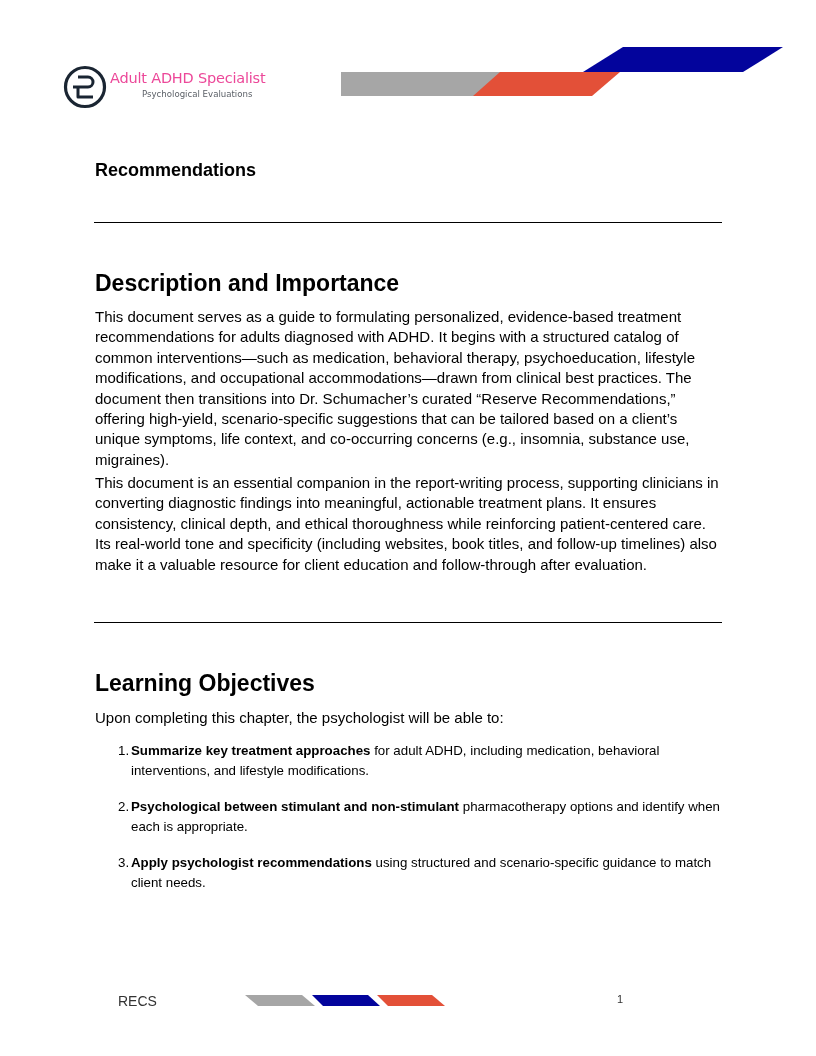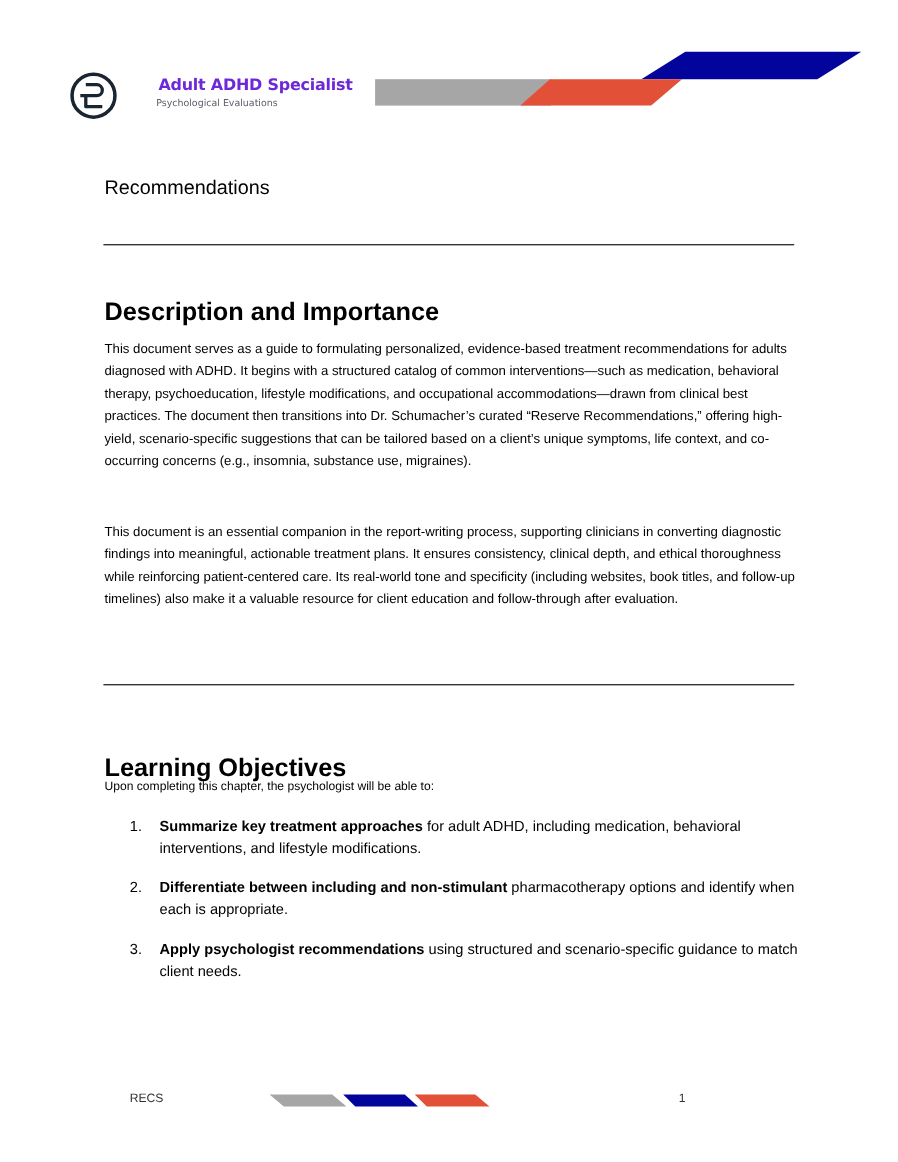--- a/index.html
+++ b/index.html
@@ -1,34 +1,34 @@
 <!DOCTYPE html>
 <html><head>
 <meta charset="utf-8">
 <style>
   html, body { margin: 0; padding: 0; background: #ffffff; }
   body { width: 816px; height: 1056px; position: relative; overflow: hidden;
          font-family: "Liberation Sans", sans-serif; color: #000; }
   .abs { position: absolute; }
   .logo { left: 63px; top: 65px; width: 44px; height: 44px; }
-  .brand-name { left: 110px; top: 70px; font-family: "DejaVu Sans", sans-serif; font-weight: bold;
-                font-size: 14.5px; color: #6d28d9; letter-spacing: -0.2px; white-space: nowrap; margin-left: 34px; }
+  .brand-name { left: 110px; top: 70px; font-family: "DejaVu Sans", sans-serif; font-weight: normal;
+                font-size: 14.5px; color: #ec4899; letter-spacing: -0.2px; white-space: nowrap; }
   .brand-sub { left: 110px; top: 89px; font-family: "DejaVu Sans", sans-serif; font-size: 8.6px;
                color: #5a5f66; white-space: nowrap; margin-left: 32px; }
   .bars { left: 0; top: 0; width: 816px; height: 120px; }
-  .h1 { left: 95px; top: 160px; font-size: 18px; font-weight: normal; white-space: nowrap; }
+  .h1 { left: 95px; top: 160px; font-size: 18px; font-weight: bold; white-space: nowrap; }
   .h2 { left: 95px; font-size: 23px; font-weight: bold; white-space: nowrap; }
   .rule { left: 94px; width: 628px; height: 0; border-top: 1px solid #000; }
-  .para { left: 95px; width: 630px; font-size: 12px; line-height: 20.4px; }
-  .lead { left: 95px; font-size: 11px; white-space: nowrap; }
+  .para { left: 95px; width: 630px; font-size: 15px; line-height: 20.4px; }
+  .lead { left: 95px; font-size: 15px; white-space: nowrap; }
   .li { left: 118px; width: 610px; font-size: 13.3px; line-height: 20.4px; }
   .li .num { position: absolute; left: 0; top: 0; }
-  .li .txt { display: block; margin-left: 27px; }
+  .li .txt { display: block; margin-left: 13px; }
   .li b { font-weight: bold; }
-  .footer-left { left: 95px; top: 993px; font-size: 11px; color: #333; padding-left: 23px; }
+  .footer-left { left: 95px; top: 993px; font-size: 14px; color: #333; padding-left: 23px; }
   .footer-right { left: 617px; top: 993px; font-size: 11px; color: #333; }
   .footbars { left: 0; top: 985px; width: 816px; height: 30px; }
 </style>
 </head>
 <body>
 
 <svg class="abs logo" viewBox="0 0 44 44">
   <circle cx="22" cy="22" r="19.5" fill="none" stroke="#1a2532" stroke-width="3.2"></circle>
   <path d="M15 12 H25 a5 5 0 0 1 0 10 H15 M15 22 V32 H30 M10 22 H22" fill="none" stroke="#1a2532" stroke-width="3" stroke-linejoin="round"></path>
 </svg>
@@ -42,30 +42,30 @@
 </svg>
 
 <div class="abs h1">Recommendations</div>
 <div class="abs rule" style="top:222px;"></div>
 
 <div class="abs h2" style="top:270px;">Description and Importance</div>
 <div class="abs para" style="top:307px;">This document serves as a guide to formulating personalized, evidence-based treatment recommendations for adults diagnosed with ADHD. It begins with a structured catalog of common interventions—such as medication, behavioral therapy, psychoeducation, lifestyle modifications, and occupational accommodations—drawn from clinical best practices. The document then transitions into Dr. Schumacher’s curated “Reserve Recommendations,” offering high-yield, scenario-specific suggestions that can be tailored based on a client’s unique symptoms, life context, and co-occurring concerns (e.g., insomnia, substance use, migraines).</div>
 <div class="abs para" style="top:473px;">This document is an essential companion in the report-writing process, supporting clinicians in converting diagnostic findings into meaningful, actionable treatment plans. It ensures consistency, clinical depth, and ethical thoroughness while reinforcing patient-centered care. Its real-world tone and specificity (including websites, book titles, and follow-up timelines) also make it a valuable resource for client education and follow-through after evaluation.</div>
 <div class="abs rule" style="top:622px;"></div>
 
-<div class="abs h2" style="top:670px;margin-top:14px;">Learning Objectives</div>
+<div class="abs h2" style="top:670px;">Learning Objectives</div>
 <div class="abs lead" style="top:709px;">Upon completing this chapter, the psychologist will be able to:</div>
 
 <div class="abs li" style="top:741px;">
   <span class="num">1.</span>
   <span class="txt"><b>Summarize key treatment approaches</b><span> for adult ADHD, including medication, behavioral interventions, and lifestyle modifications.</span></span>
 </div>
 <div class="abs li" style="top:797px;">
   <span class="num">2.</span>
-  <span class="txt"><b>Differentiate between including and non-stimulant</b><span> pharmacotherapy options and identify when each is appropriate.</span></span>
+  <span class="txt"><b>Psychological between stimulant and non-stimulant</b><span> pharmacotherapy options and identify when each is appropriate.</span></span>
 </div>
 <div class="abs li" style="top:853px;">
   <span class="num">3.</span>
   <span class="txt"><b>Apply psychologist recommendations</b><span> using structured and scenario-specific guidance to match client needs.</span></span>
 </div>
 
 <div class="abs footer-left">RECS</div>
 <svg class="abs footbars" viewBox="0 985 816 30">
   <polygon points="245,995 302,995 315,1006 258,1006" fill="#a6a6a6"></polygon>
   <polygon points="312,995 368,995 380,1006 323,1006" fill="#03049c"></polygon>

